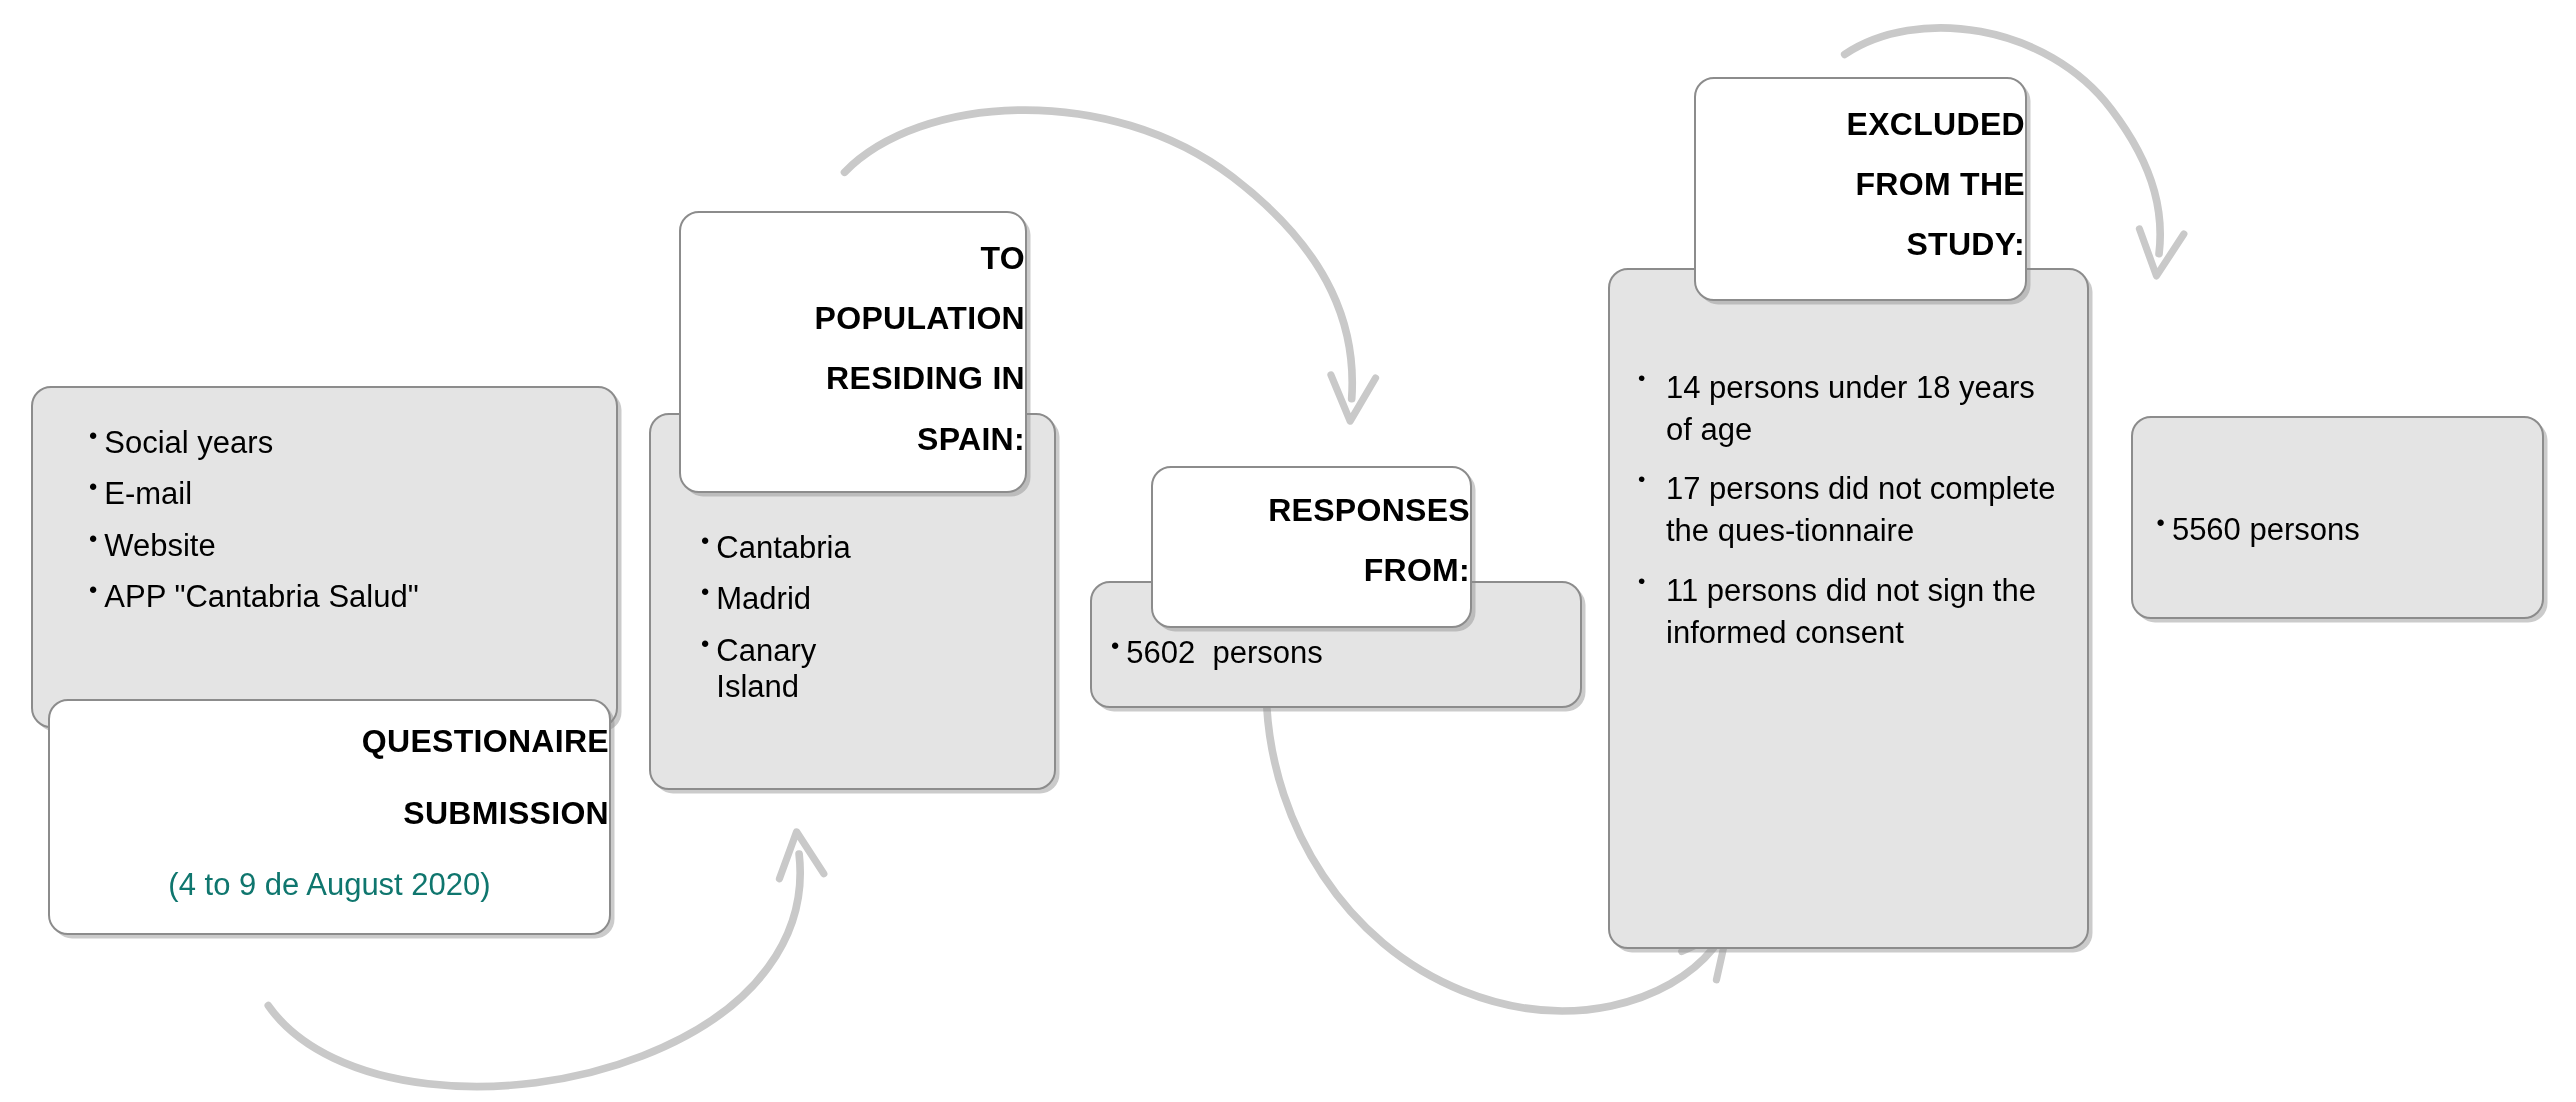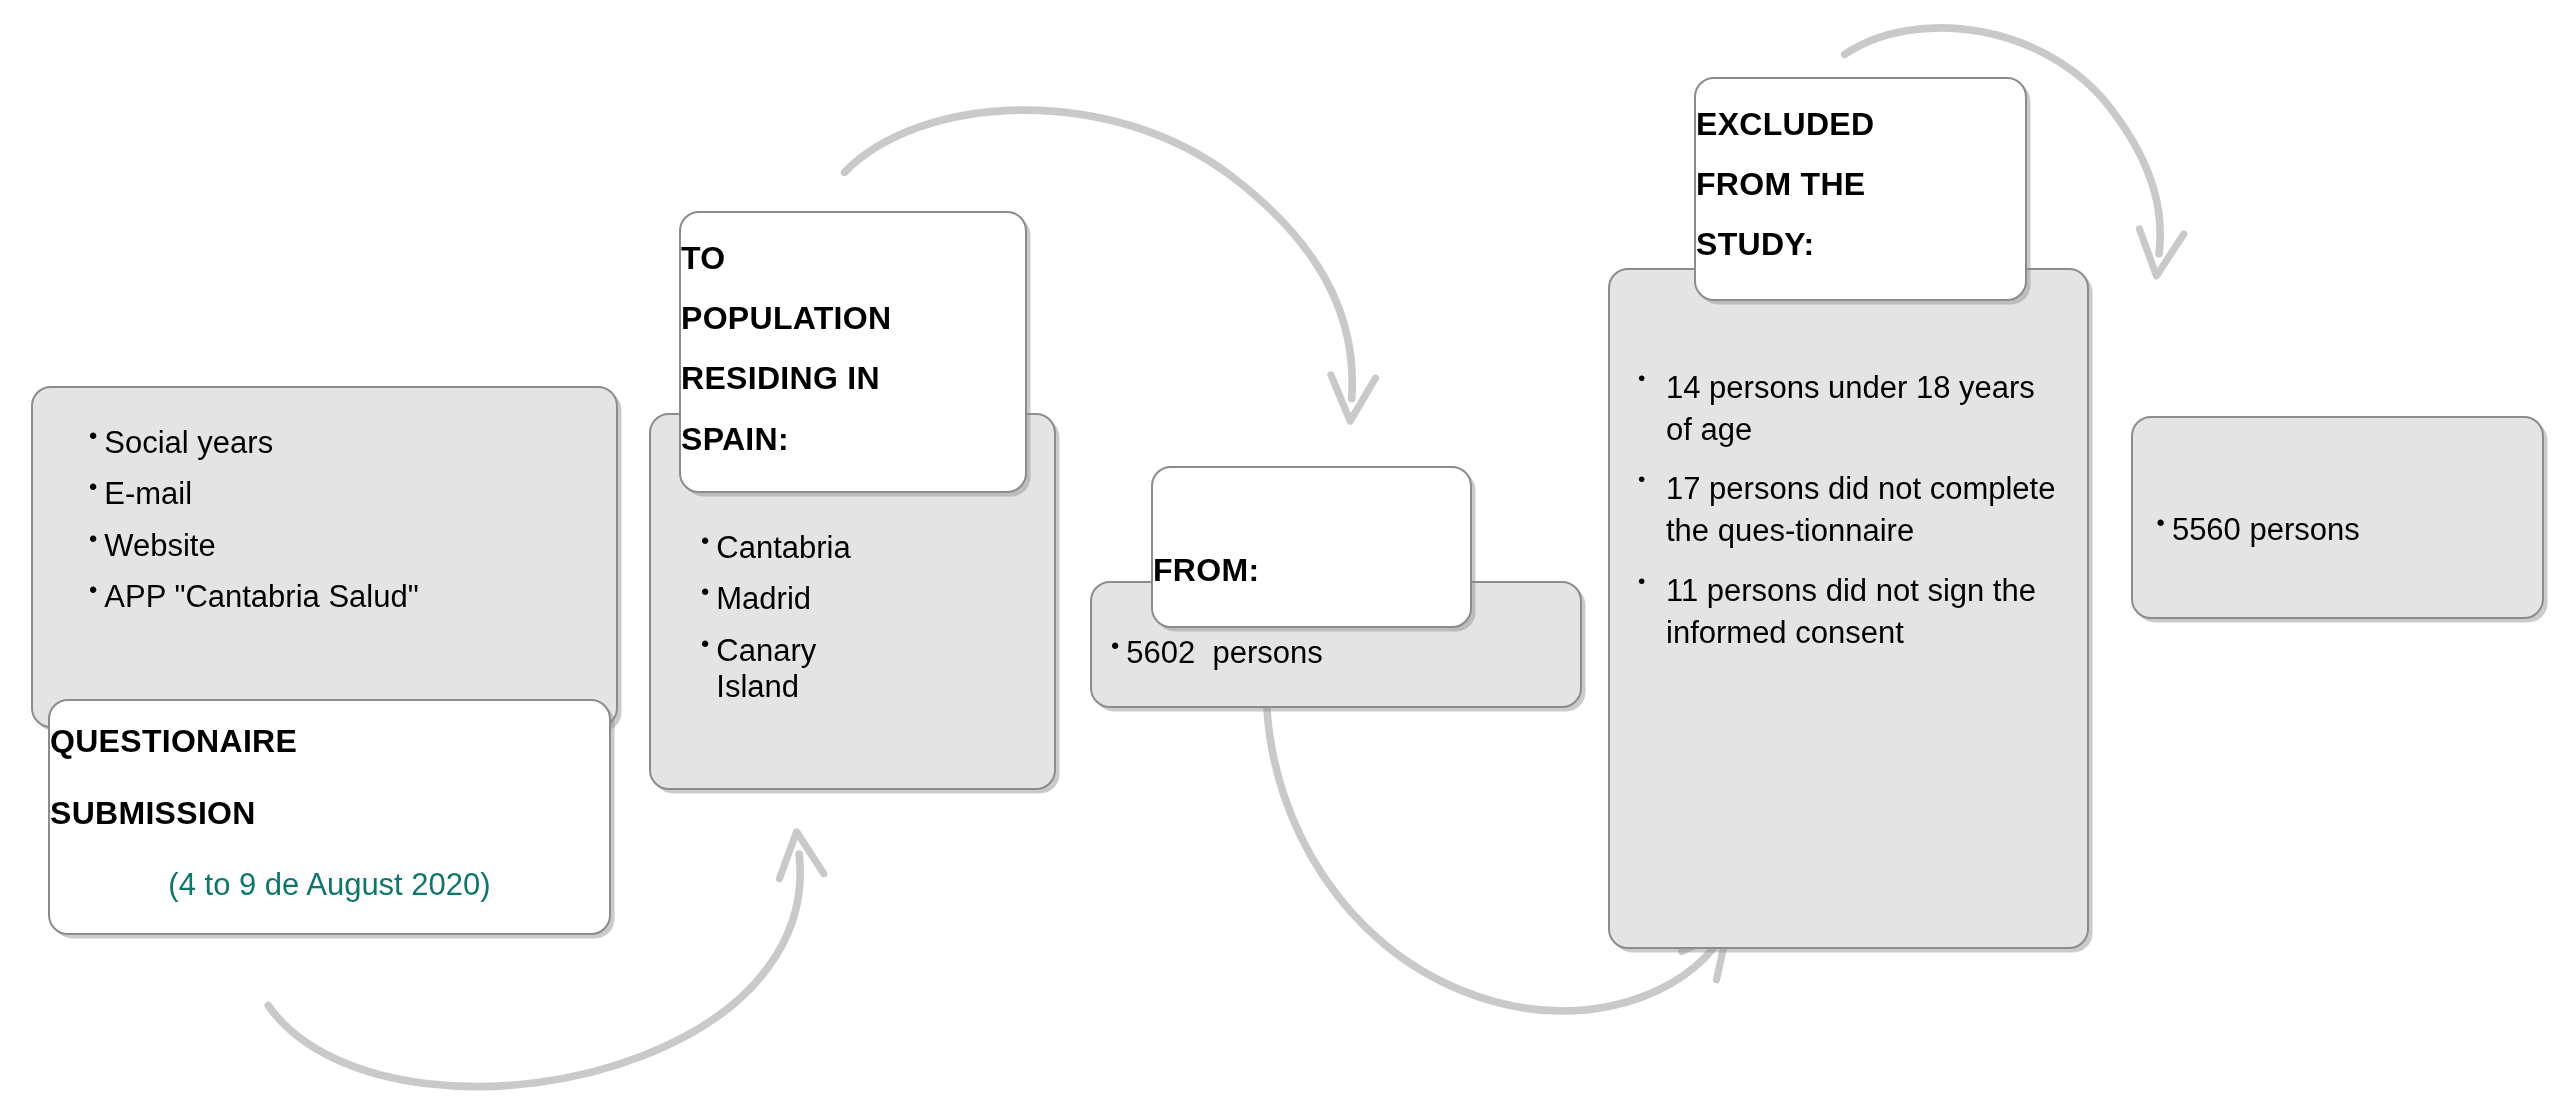--- a/index.html
+++ b/index.html
@@ -24,21 +24,21 @@
     border-radius: 20px;
     border: 2.9px solid #8c8c8c;
     box-shadow: 4.1px 4.1px 0 -0.6px rgba(140,140,140,0.45);
   }
   .box.gray  { background: #e4e4e4; }
   .box.white { background: #ffffff; }
 
   .box-title {
     font-weight: bold;
     color: #000000;
-    text-align: left;
+    text-align: right;
     letter-spacing: 0.3px;
   }
   .box-sub {
     text-align: center;
     color: #0f766e;
   }
   
   ul.bul {
     list-style: none;
     margin: 0;
@@ -147,20 +147,21 @@
   <div class="box gray" style="left:1090px; top:581px; width:492px; height:127px;">
     <ul class="bul tight" style="position:absolute; left:19px; top:52px; right:11.8px; font-size:31px;">
       <li style="margin-bottom:0;">
         <span class="dot">•</span>
         <span class="txt" style="white-space:pre;">5602  persons</span>
       </li>
     </ul>
   </div>
 
   <div class="box white" style="left:1151px; top:466px; width:321px; height:162px; z-index:5;">
+    <div class="box-title" style="position:absolute; left:0; right:0; top:23.6px; font-size:32px;">RESPONSES</div>
     <div class="box-title" style="position:absolute; left:0; right:0; top:84px; font-size:32px;">FROM:</div>
   </div>
 
   <div class="box gray" style="left:1608px; top:268px; width:481px; height:681px;">
     <ul class="bul spaced" style="position:absolute; left:28px; top:97px; right:22.4px; font-size:31px; line-height:1.35;">
       <li>
         <span class="dot">•</span>
         <span class="txt">14 persons under 18 years of age</span>
       </li>
       <li>

